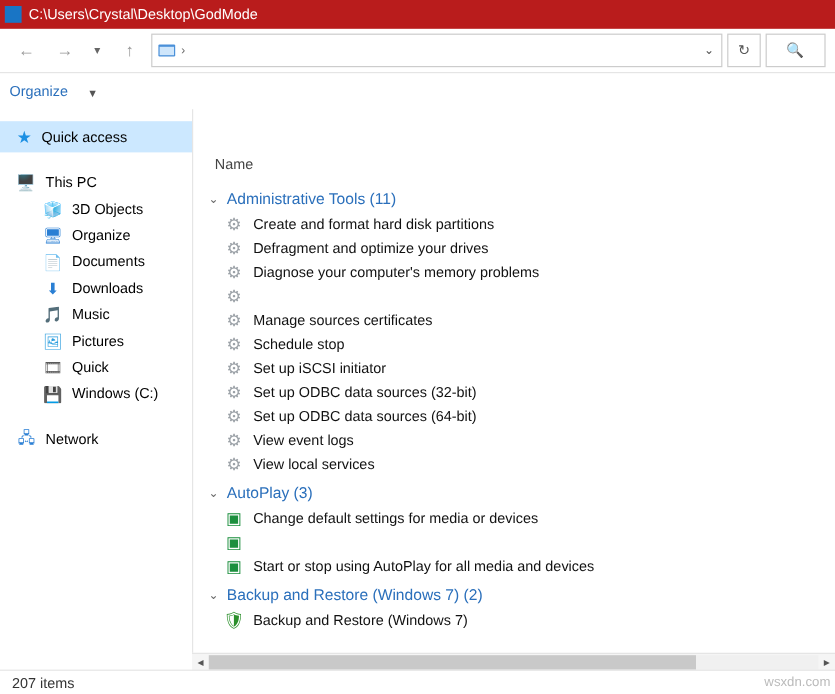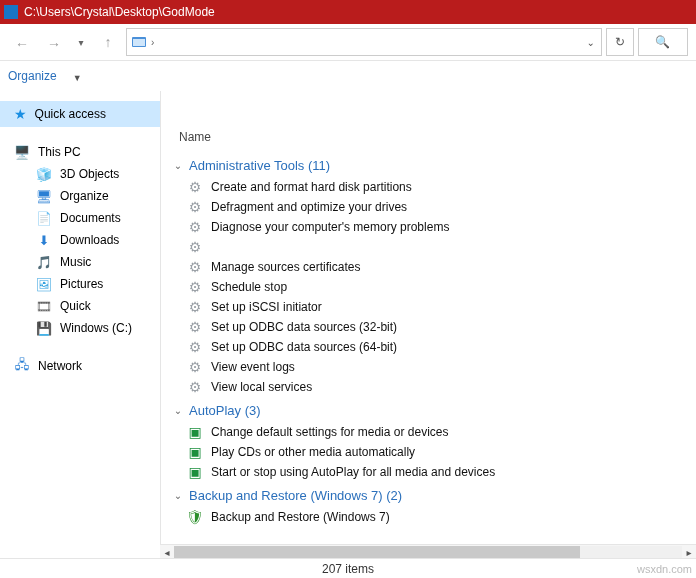--- a/index.html
+++ b/index.html
@@ -83,21 +83,20 @@
     height:14px; display:flex; align-items:center; border-top:1px solid #e5e5e5;
     background:#f5f5f5;
   }
   .hscroll .arrow { width:14px; text-align:center; color:#555; font-size:10px;}
   .hscroll .track { flex:1; background:#f0f0f0; height:12px; position:relative;}
   .hscroll .thumb { position:absolute; left:0; top:0; height:12px; width:80%; background:#c9c9c9;}
   .status-bar {
     height:20px; border-top:1px solid #e5e5e5; display:flex;
     align-items:center; padding:0 10px; font-size:12px; color:#333;
     position:relative;
-    justify-content:center;
   }
   .watermark {
     position:absolute; right:4px; color:#bbb; font-size:11px;
   }
   .ic-3d{color:#2a9d8f;} .ic-dk{color:#2a7fd4;} .ic-doc{color:#4a6;}
   .ic-dl{color:#2a7fd4;} .ic-mu{color:#d4802a;} .ic-pic{color:#2a9dde;}
   .ic-vid{color:#5a5a5a;} .ic-drv{color:#888;} .ic-net{color:#2a7fd4;}
   .ic-pc{color:#3a6aa0;}
   .gic.gear{color:#9aa0a6;} .gic.play{color:#1c8f3e;} .gic.restore{color:#2b8f2b;}
 </style>
@@ -244,21 +243,20 @@
         <div class="grp-head">
           <span class="twist">⌄</span>
           <span>AutoPlay (3)</span>
         </div>
         <div class="item-row">
           <span class="gic play">▣</span>
           <span>Change default settings for media or devices</span>
         </div>
         <div class="item-row">
           <span class="gic play">▣</span>
-          <span>Play CDs or other media automatically</span>
         </div>
         <div class="item-row">
           <span class="gic play">▣</span>
           <span>Start or stop using AutoPlay for all media and devices</span>
         </div>
         <div class="grp-head">
           <span class="twist">⌄</span>
           <span>Backup and Restore (Windows 7) (2)</span>
         </div>
         <div class="item-row">

